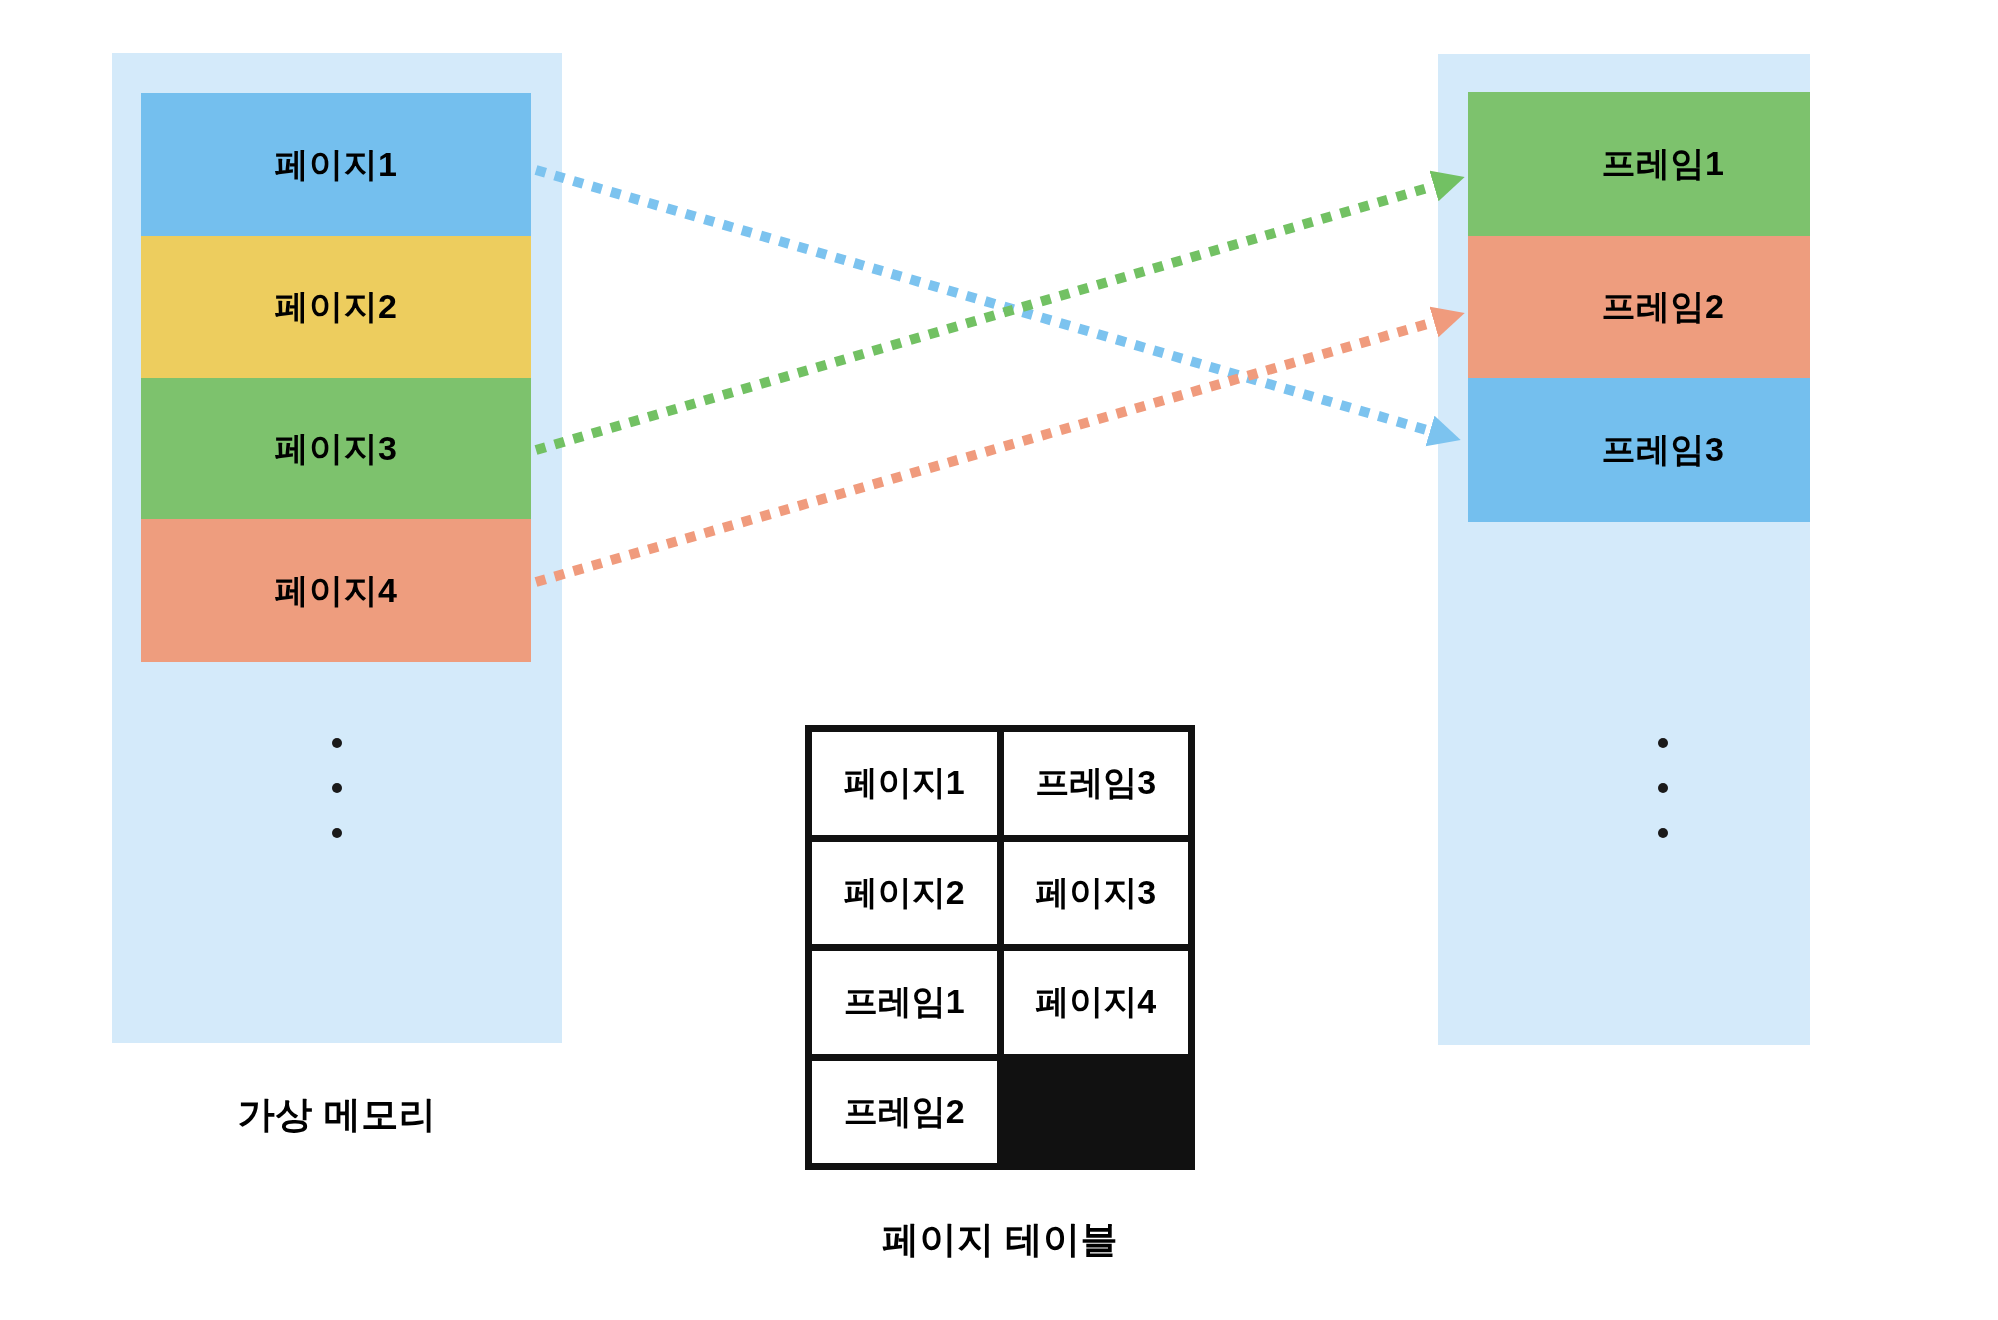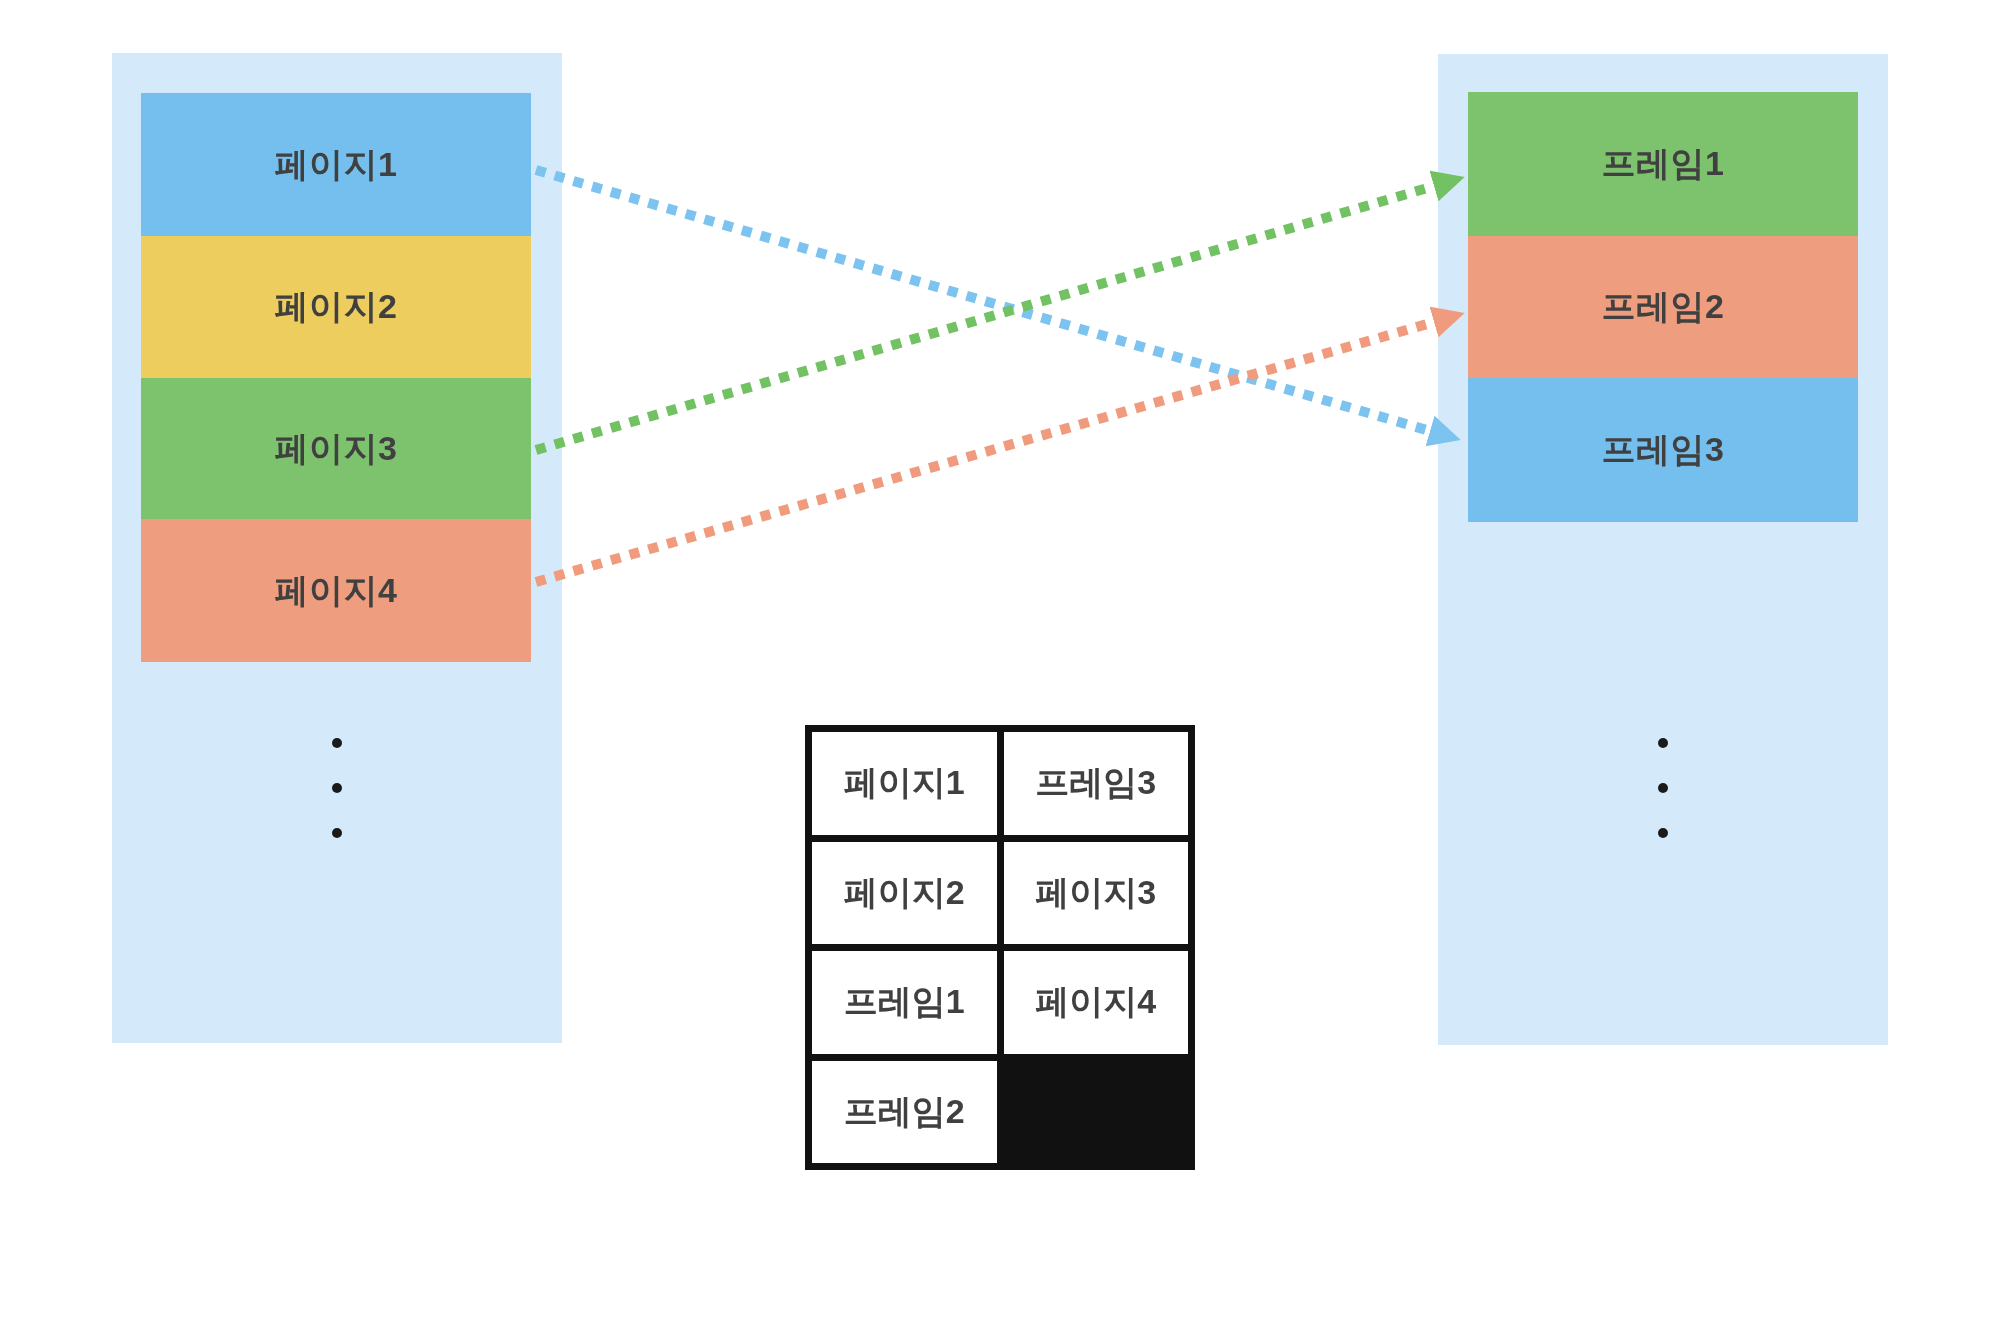--- a/index.html
+++ b/index.html
@@ -1,22 +1,22 @@
 <!DOCTYPE html>
 <html><head>
 <meta charset="utf-8">
 <style>
   html, body { margin: 0; padding: 0; background: #ffffff; }
   .canvas {
     position: relative;
-    width: 1998px;
+    width: 1810px;
     height: 1320px;
     background: #ffffff;
     font-family: "Liberation Sans", sans-serif;
-    color: #404040;
+    color: #000000;
     overflow: hidden;
   }
   .mem-panel {
     position: absolute;
     background: #d4eafa;
   }
   #vm-panel { left: 112px; top: 53px; width: 450px; height: 990px; }
   #pm-panel { left: 1438px; top: 54px; width: 450px; height: 991px; }
   .block-stack {
     position: absolute;
@@ -95,20 +95,21 @@
       <div class="mem-block h143" style="background-color: rgb(238, 157, 126);">
         <span>페이지4</span>
       </div>
     </div>
     <div class="dots">
       <div class="dot"></div>
       <div class="dot"></div>
       <div class="dot"></div>
     </div>
   </div>
+  <div class="caption" id="vm-caption">가상 메모리</div>
 
   <div class="mem-panel" id="pm-panel">
     <div class="block-stack">
       <div class="mem-block h144" style="background-color: rgb(125, 194, 109);">
         <span>프레임1</span>
       </div>
       <div class="mem-block h142" style="background-color: rgb(238, 157, 126);">
         <span>프레임2</span>
       </div>
       <div class="mem-block h144" style="background-color: rgb(116, 191, 238);">
@@ -124,20 +125,21 @@
 
   <div class="page-table">
     <div class="pt-cell">페이지1</div>
     <div class="pt-cell">프레임3</div>
     <div class="pt-cell">페이지2</div>
     <div class="pt-cell">페이지3</div>
     <div class="pt-cell">프레임1</div>
     <div class="pt-cell">페이지4</div>
     <div class="pt-cell">프레임2</div>
   </div>
+  <div class="caption" id="pt-caption">페이지 테이블</div>
 
   <svg class="arrows" width="1998" height="1320" viewBox="0 0 1998 1320">
     <defs>
       <marker id="head-blue" markerWidth="3.4" markerHeight="3.4" refX="0" refY="1.6" orient="auto" markerUnits="strokeWidth">
         <path d="M0,0 L3.2,1.6 L0,3.2 Z" fill="#7cc3ef"></path>
       </marker>
       <marker id="head-green" markerWidth="3.4" markerHeight="3.4" refX="0" refY="1.6" orient="auto" markerUnits="strokeWidth">
         <path d="M0,0 L3.2,1.6 L0,3.2 Z" fill="#72c163"></path>
       </marker>
       <marker id="head-orange" markerWidth="3.4" markerHeight="3.4" refX="0" refY="1.6" orient="auto" markerUnits="strokeWidth">

